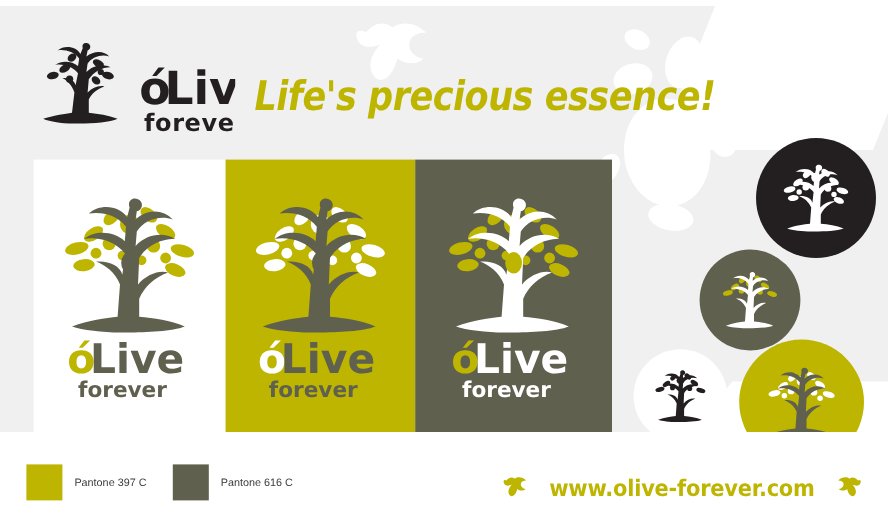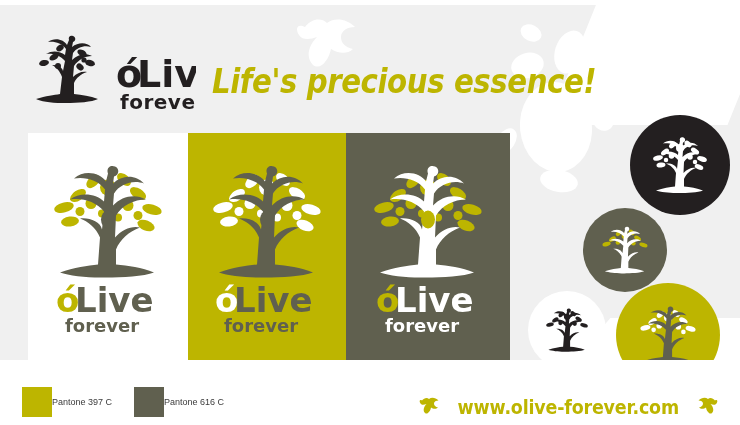--- a/index.html
+++ b/index.html
@@ -106,21 +106,21 @@
     left:22px;top:27px;
     display:flex;align-items:center;
   }
   .swatch{width:30px;height:30px;}
   .swatch-olive{background:#bdb500;}
   .swatch-gray{background:#60604f;}
   .swatch-label{
     font-family:"Liberation Sans", sans-serif;
     font-size:9px;
     color:#3b3b3b;
-    margin-left:0;
+    margin-left:10px;
     margin-right:22px;
     white-space:nowrap;
   }
   .site{
     position:absolute;
     right:22px;top:36px;
     display:flex;align-items:flex-start;gap:7px;
   }
   .site-url{
     font-family:"DejaVu Sans", sans-serif;

